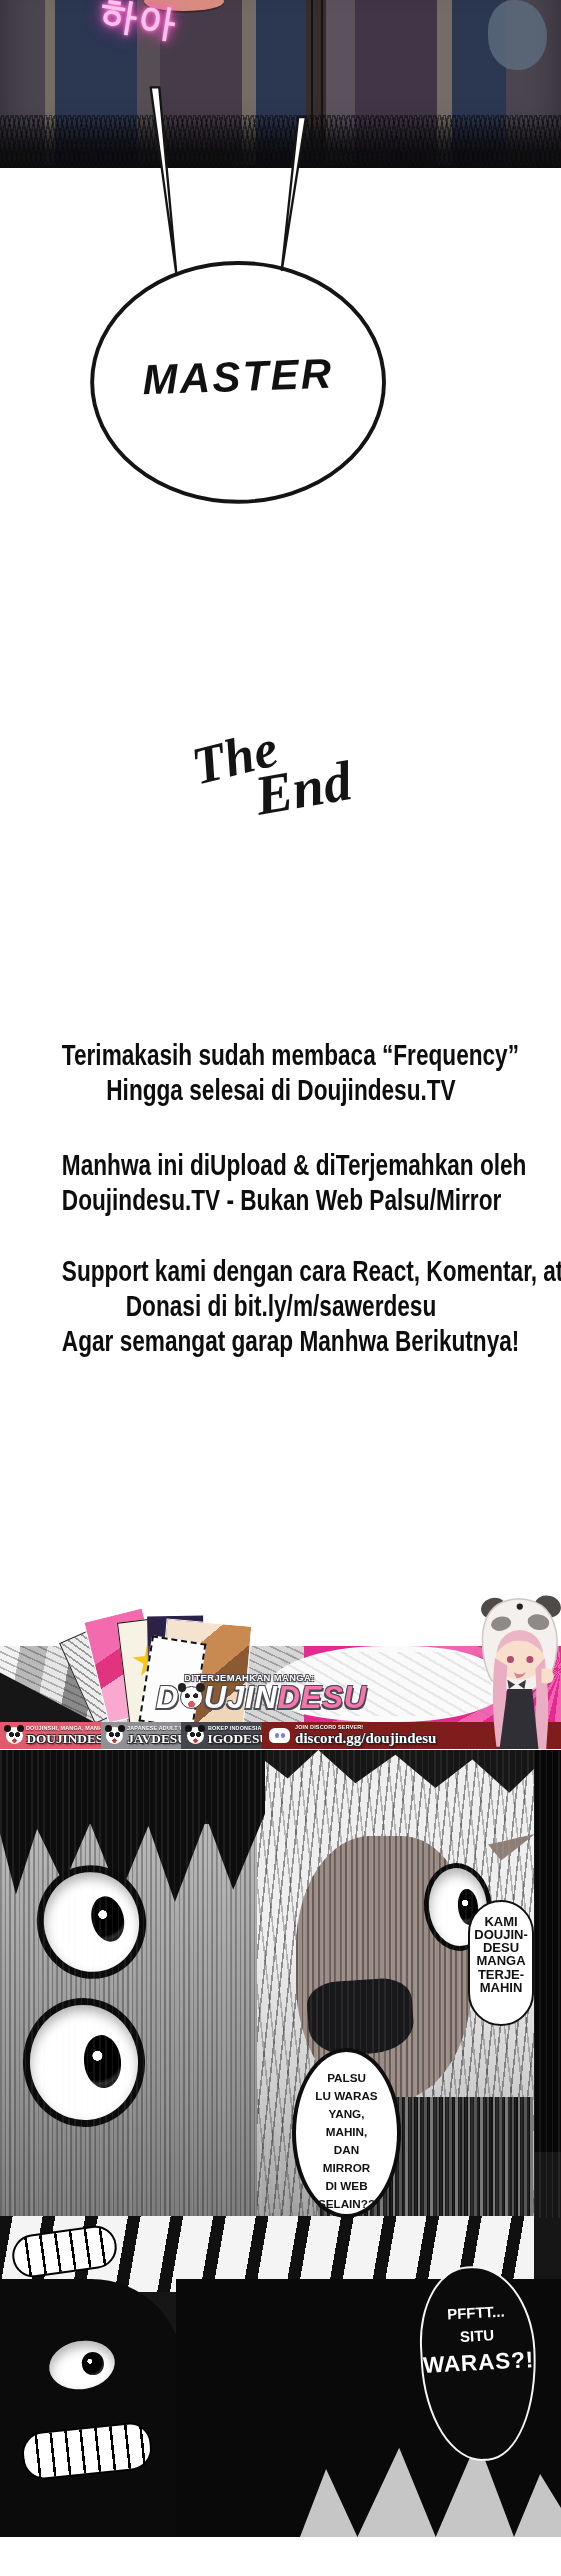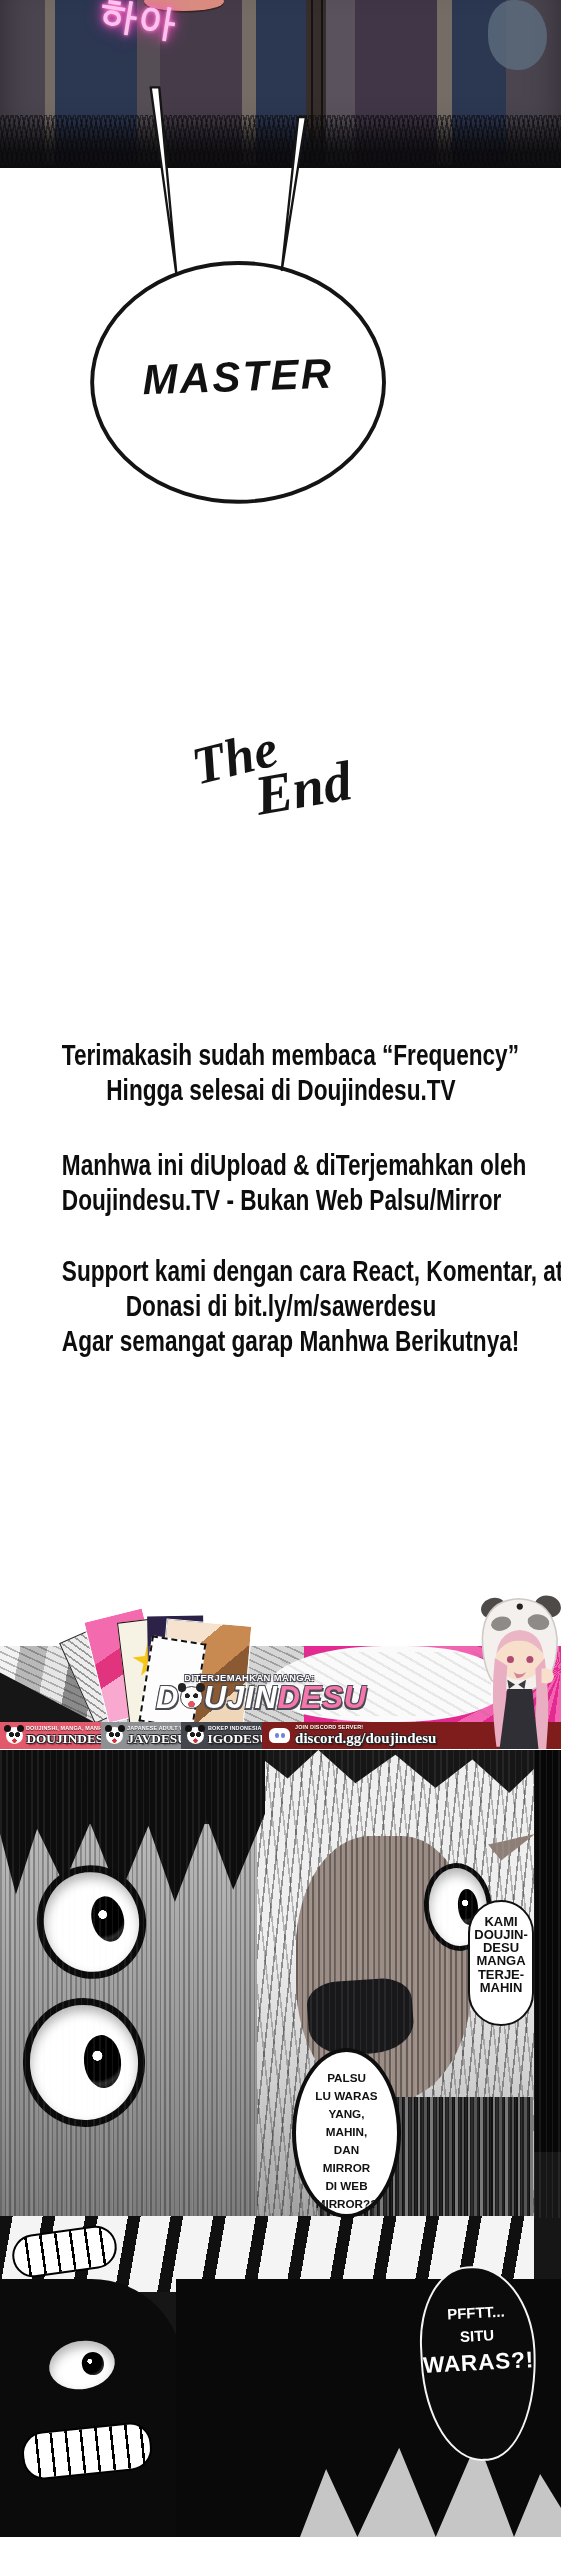--- a/index.html
+++ b/index.html
@@ -326,21 +326,21 @@
       <div class="bubble-line">MAHIN</div>
     </div>
     <div class="speech sp2">
       <div class="bubble-line">PALSU</div>
       <div class="bubble-line">LU WARAS</div>
       <div class="bubble-line">YANG,</div>
       <div class="bubble-line">MAHIN,</div>
       <div class="bubble-line">DAN</div>
       <div class="bubble-line">MIRROR</div>
       <div class="bubble-line">DI WEB</div>
-      <div class="bubble-line">MIRROR??</div>
+      <div class="bubble-line">SELAIN??</div>
     </div>
     <div class="speech sp3">
       <div class="bubble-line">PFFTT...</div>
       <div class="bubble-line">SITU</div>
       <div class="bubble-line">WARAS?!</div>
     </div>
   </div>
 
 
 </div>

